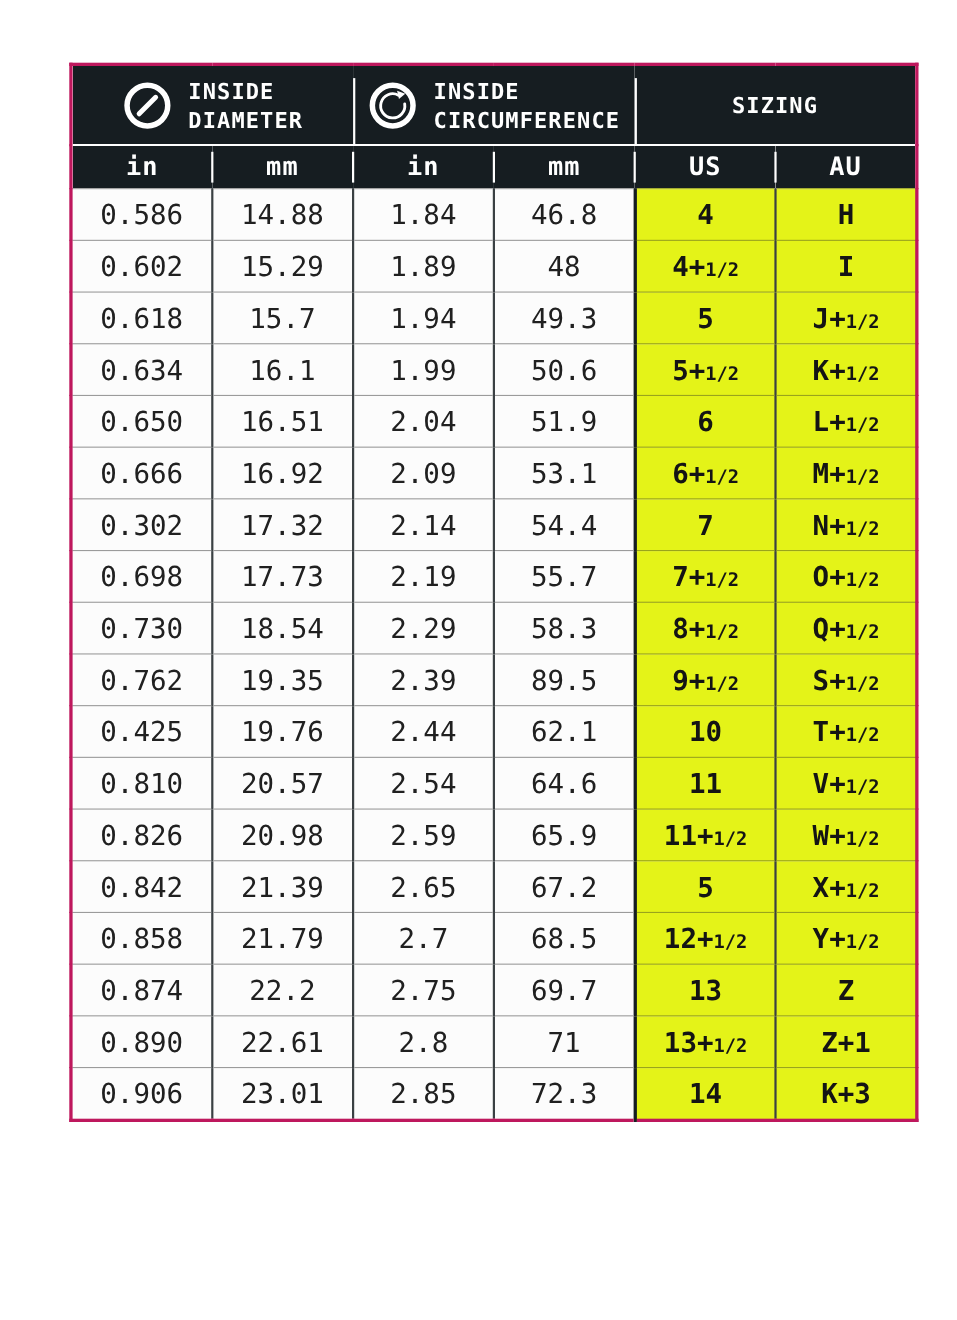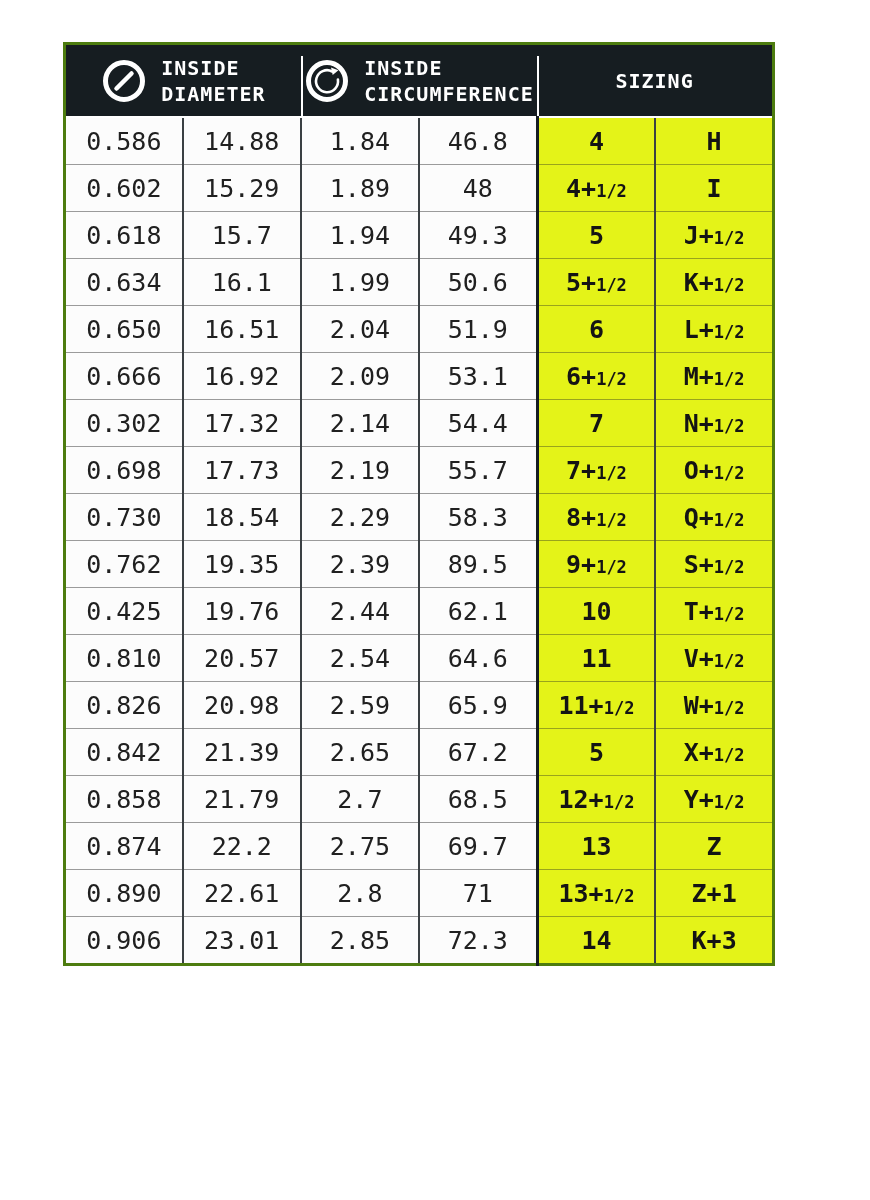--- a/index.html
+++ b/index.html
@@ -8,25 +8,25 @@
     height: 1200px;
     background: #ffffff;
     font-family: "DejaVu Sans Mono", monospace;
     position: relative;
     overflow: hidden;
   }
 
   .size-table {
     position: absolute;
     left: 63px;
-    top: 42px;
-    width: 712px;
+    top: 57px;
+    width: 772px;
     border-collapse: collapse;
     table-layout: fixed;
-    border: 3px solid #4d7c0f;
+    border: 3px solid #be185d;
   }
 
   thead th {
     background: #161d21;
     color: #ffffff;
     font-weight: bold;
     padding: 0;
   }
 
   .group-row th {
@@ -137,20 +137,28 @@
             <span>CIRCUMFERENCE</span>
           </span>
         </div>
       </th>
       <th colspan="2">
         <div class="gwrap">
           <span class="sizing-label">SIZING</span>
         </div>
       </th>
     </tr>
+    <tr class="unit-row">
+      <th>in</th>
+      <th>mm</th>
+      <th>in</th>
+      <th>mm</th>
+      <th>US</th>
+      <th>AU</th>
+    </tr>
   </thead>
   <tbody>
       <tr>
     <td>0.586</td>
     <td>14.88</td>
     <td>1.84</td>
     <td>46.8</td>
     <td class="hl us">4</td>
     <td class="hl">H</td>
   </tr>

